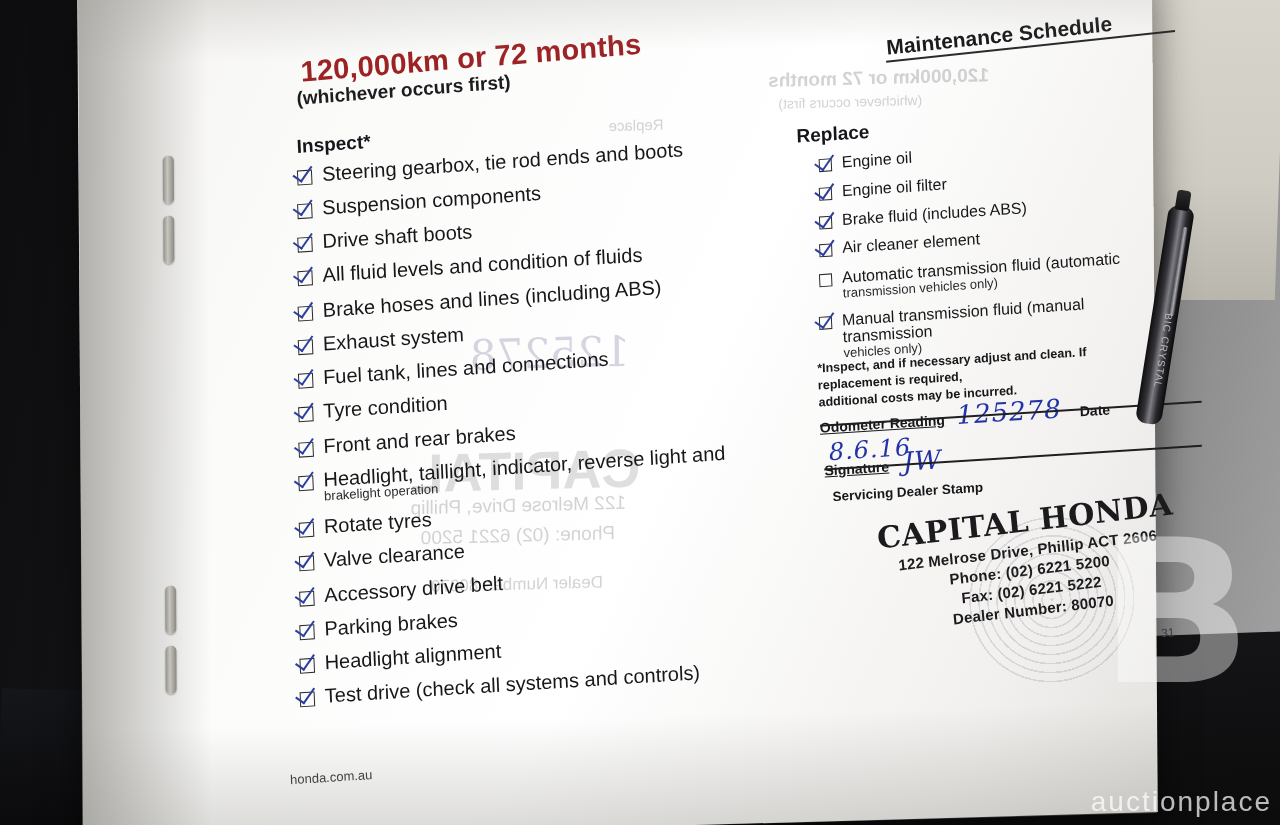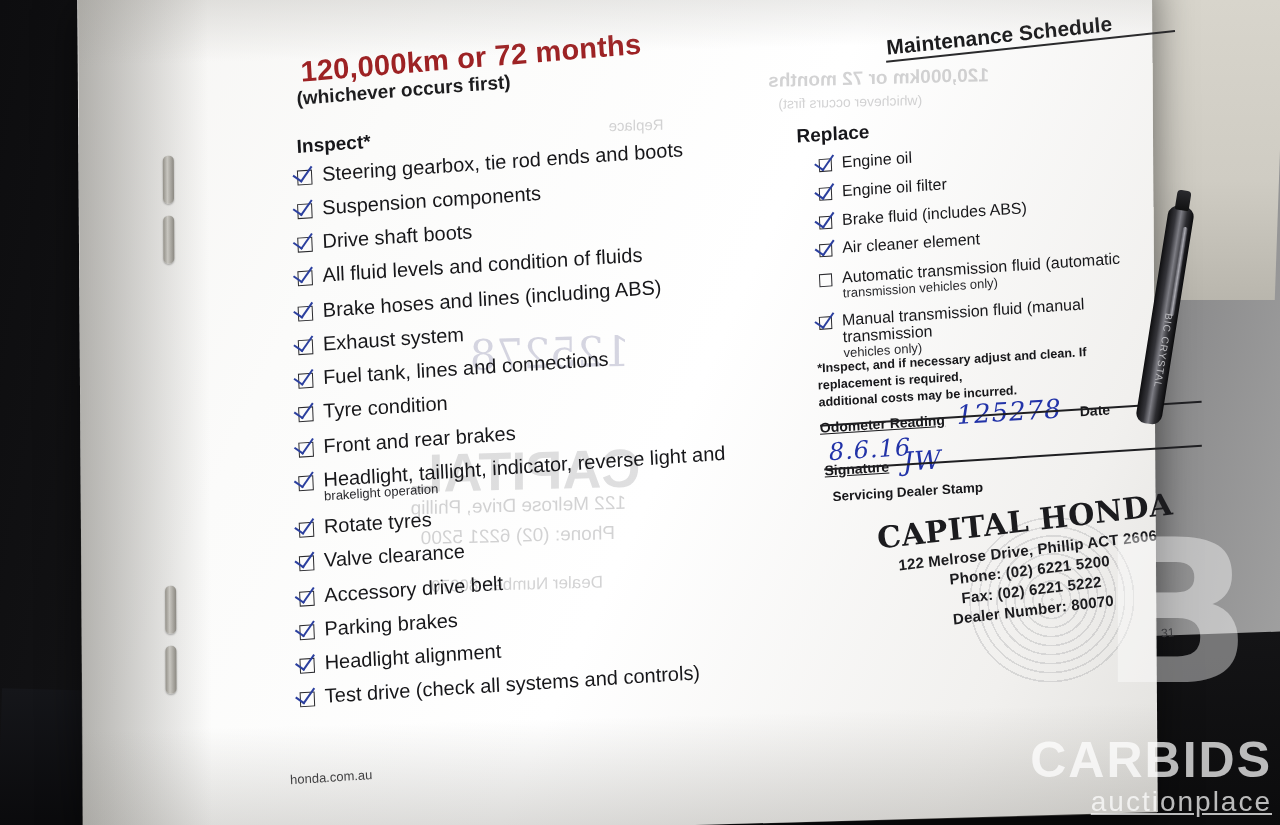--- a/index.html
+++ b/index.html
@@ -385,21 +385,20 @@
     font-weight: bold;
     letter-spacing: 2px;
     color: rgba(255,255,255,0.72);
     line-height: 1;
   }
   .wm .auctionplace {
     font-size: 28px;
     letter-spacing: 2px;
     color: rgba(255,255,255,0.72);
     line-height: 1.2;
-    text-decoration: underline;
   }
 </style>
 </head>
 <body>
 
 <div id="scene">
   <div class="bg-desk"></div>
   <div class="bg-panel-right"></div>
   <div class="bg-dark-lower"></div>
   <div class="bg-strip"></div>
@@ -569,16 +568,15 @@
 
   <div class="pen">
     <div class="barrel"></div>
     <div class="tip"></div>
     <div class="clip"></div>
     <div class="txt">BIC CRYSTAL</div>
   </div>
 
   <div class="wm">
     <div class="b">B</div>
-    <div class="carbids">CARBIDS</div>
     <div class="auctionplace">auctionplace</div>
   </div>
 </div>
 
 </body></html>

